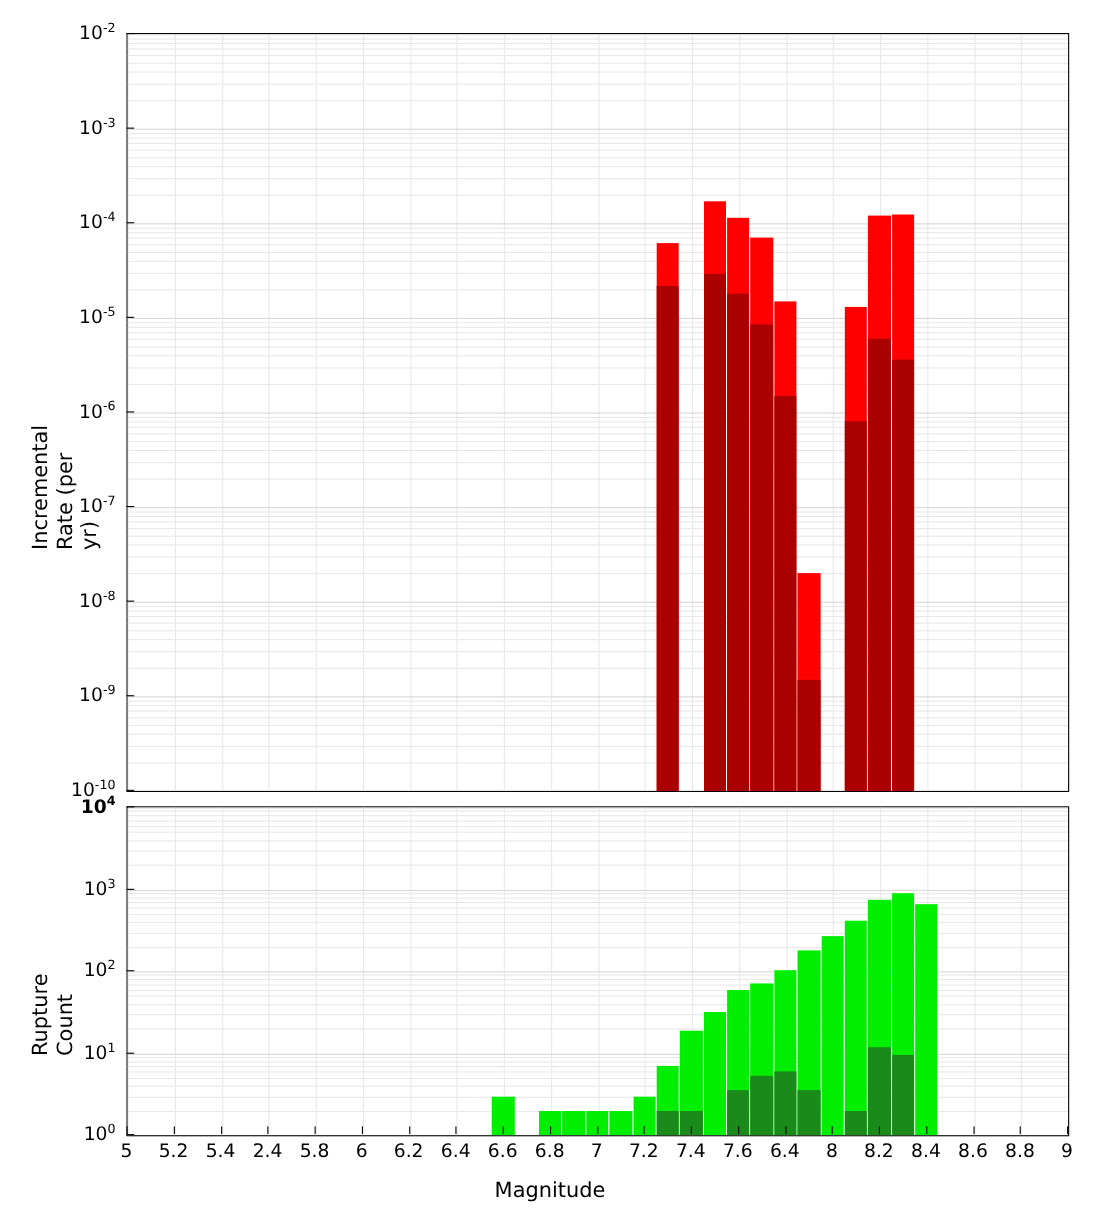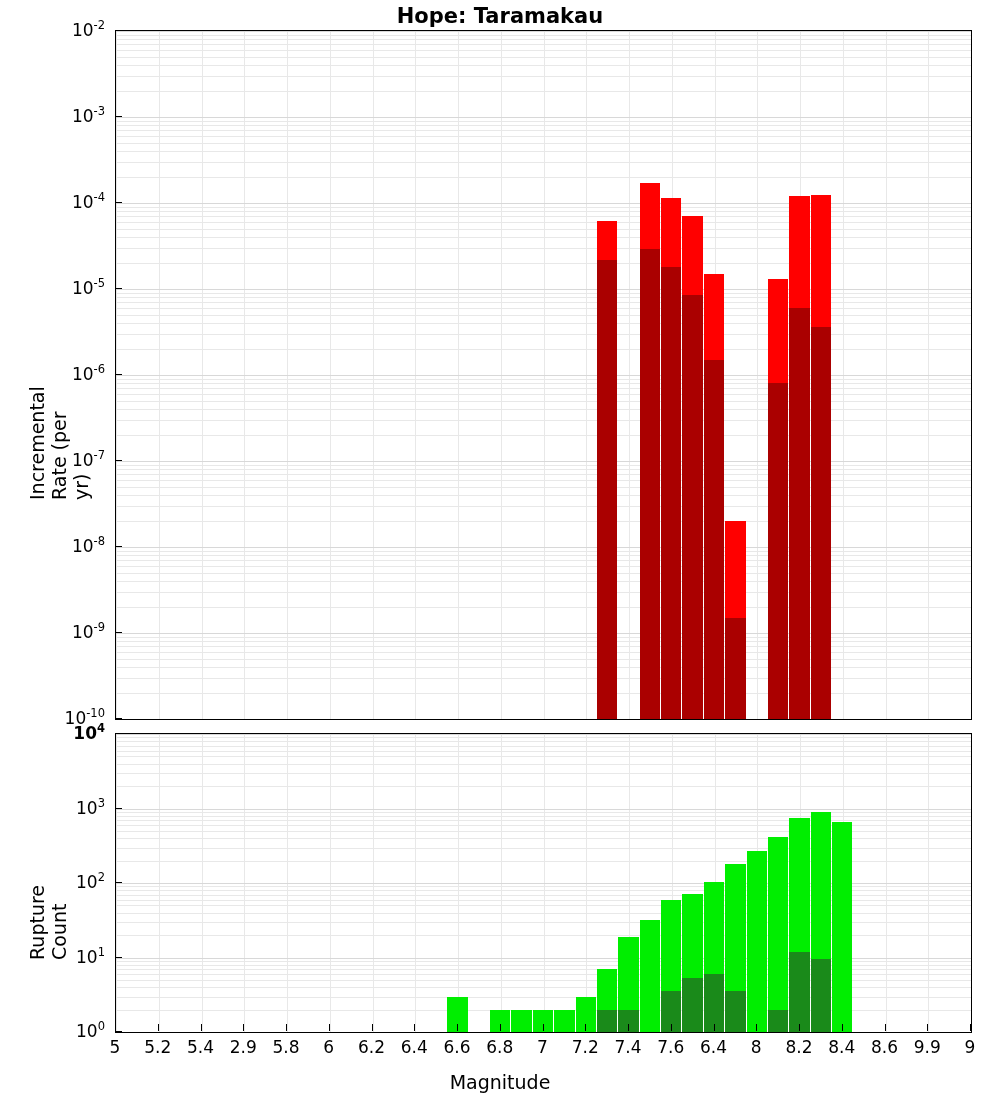--- a/index.html
+++ b/index.html
@@ -30,21 +30,20 @@
   .legend-text{font-size:16.5px;line-height:17px;}
 
   
   .ylab{position:absolute;transform-origin:0 0;transform:rotate(-90deg);font-size:19px;}
 </style>
 </head>
 <body>
 
 <div class="page">
 
-  <div class="chart-title">Hope: Taramakau</div>
 
   <div class="panel">
     <div class="plotbox" id="top-plot" style="left:115px;top:30px;width:855px;height:688px;">
         <div class="gridline" style="left:0.0px;top:0;width:1px;height:688px;"></div>
         <div class="gridline" style="left:42.8px;top:0;width:1px;height:688px;"></div>
         <div class="gridline" style="left:85.5px;top:0;width:1px;height:688px;"></div>
         <div class="gridline" style="left:128.3px;top:0;width:1px;height:688px;"></div>
         <div class="gridline" style="left:171.0px;top:0;width:1px;height:688px;"></div>
         <div class="gridline" style="left:213.8px;top:0;width:1px;height:688px;"></div>
         <div class="gridline" style="left:256.5px;top:0;width:1px;height:688px;"></div>
@@ -277,21 +276,21 @@
     <div class="ticklabel" style="right:895px;top:944.5px;text-align:right;">10<span class="exp">1</span></div>
     <div class="tick" style="left:115px;top:956.5px;width:7px;height:1px;"></div>
     <div class="ticklabel" style="right:895px;top:1019px;text-align:right;">10<span class="exp">0</span></div>
     <div class="tick" style="left:115px;top:1031.0px;width:7px;height:1px;"></div>
     <div class="ticklabel" style="left:93px;top:1037px;width:44px;text-align:center;">5</div>
     <div class="tick" style="left:115.0px;top:1024px;width:1px;height:7px;"></div>
     <div class="ticklabel" style="left:135.75000000000003px;top:1037px;width:44px;text-align:center;">5.2</div>
     <div class="tick" style="left:157.8px;top:1024px;width:1px;height:7px;"></div>
     <div class="ticklabel" style="left:178.50000000000006px;top:1037px;width:44px;text-align:center;">5.4</div>
     <div class="tick" style="left:200.5px;top:1024px;width:1px;height:7px;"></div>
-    <div class="ticklabel" style="left:221.24999999999991px;top:1037px;width:44px;text-align:center;">2.9</div>
+    <div class="ticklabel" style="left:221.24999999999991px;top:1037px;width:44px;text-align:center;">2.4</div>
     <div class="tick" style="left:243.2px;top:1024px;width:1px;height:7px;"></div>
     <div class="ticklabel" style="left:264px;top:1037px;width:44px;text-align:center;">5.8</div>
     <div class="tick" style="left:286.0px;top:1024px;width:1px;height:7px;"></div>
     <div class="ticklabel" style="left:306.75px;top:1037px;width:44px;text-align:center;">6</div>
     <div class="tick" style="left:328.8px;top:1024px;width:1px;height:7px;"></div>
     <div class="ticklabel" style="left:349.50000000000006px;top:1037px;width:44px;text-align:center;">6.2</div>
     <div class="tick" style="left:371.5px;top:1024px;width:1px;height:7px;"></div>
     <div class="ticklabel" style="left:392.25000000000006px;top:1037px;width:44px;text-align:center;">6.4</div>
     <div class="tick" style="left:414.3px;top:1024px;width:1px;height:7px;"></div>
     <div class="ticklabel" style="left:434.99999999999994px;top:1037px;width:44px;text-align:center;">6.6</div>
@@ -309,17 +308,17 @@
     <div class="ticklabel" style="left:691.5px;top:1037px;width:44px;text-align:center;">6.4</div>
     <div class="tick" style="left:713.5px;top:1024px;width:1px;height:7px;"></div>
     <div class="ticklabel" style="left:734.25px;top:1037px;width:44px;text-align:center;">8</div>
     <div class="tick" style="left:756.3px;top:1024px;width:1px;height:7px;"></div>
     <div class="ticklabel" style="left:776.9999999999999px;top:1037px;width:44px;text-align:center;">8.2</div>
     <div class="tick" style="left:799.0px;top:1024px;width:1px;height:7px;"></div>
     <div class="ticklabel" style="left:819.7500000000001px;top:1037px;width:44px;text-align:center;">8.4</div>
     <div class="tick" style="left:841.8px;top:1024px;width:1px;height:7px;"></div>
     <div class="ticklabel" style="left:862.4999999999999px;top:1037px;width:44px;text-align:center;">8.6</div>
     <div class="tick" style="left:884.5px;top:1024px;width:1px;height:7px;"></div>
-    <div class="ticklabel" style="left:905.2500000000001px;top:1037px;width:44px;text-align:center;">9.9</div>
+    <div class="ticklabel" style="left:905.2500000000001px;top:1037px;width:44px;text-align:center;">8.8</div>
     <div class="tick" style="left:927.3px;top:1024px;width:1px;height:7px;"></div>
     <div class="ticklabel" style="left:948px;top:1037px;width:44px;text-align:center;">9</div>
     <div class="tick" style="left:970.0px;top:1024px;width:1px;height:7px;"></div>
   </div>
 
 </body></html>

